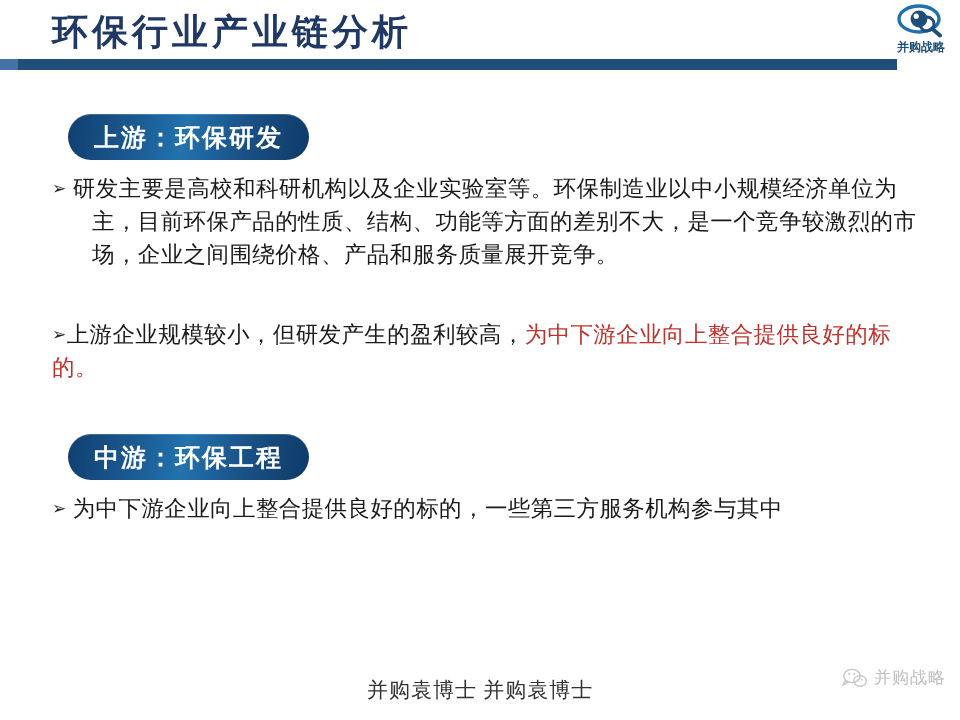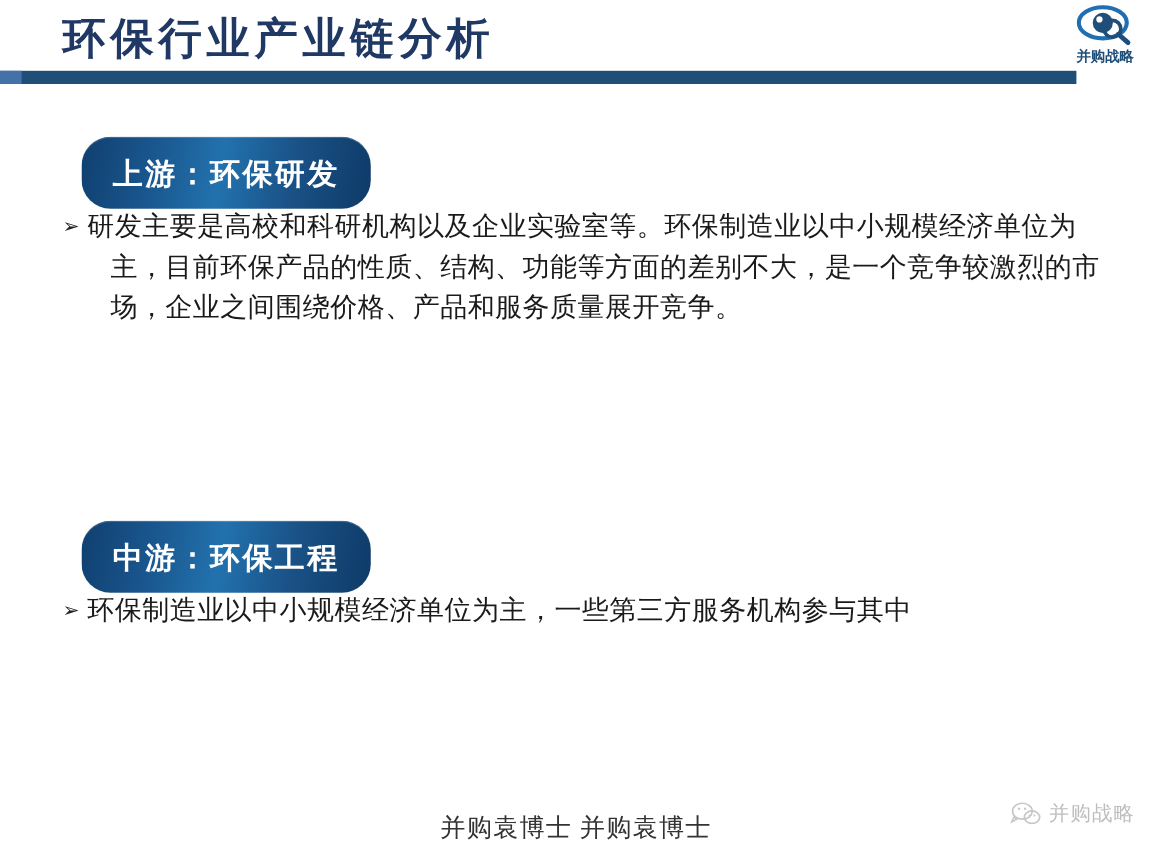--- a/index.html
+++ b/index.html
@@ -88,21 +88,21 @@
     font-size: 12px;
     font-weight: 700;
     color: #1F4E79;
     letter-spacing: 0px;
     white-space: nowrap;
   }
 
   
   .pill {
     position: absolute;
-    height: 60px;
+    height: 46px;
     padding: 0 26px;
     border-radius: 24px;
     display: flex;
     align-items: center;
     justify-content: center;
     background: #1F4E79;
     background-image: linear-gradient(100deg, #103F70 0%, #1B5A92 28%, #2272AE 48%, #1A5287 72%, #0E3A67 100%);
     box-shadow: inset 0 1px 0 rgba(255,255,255,0.18);
   }
 
@@ -235,29 +235,34 @@
     <span class="pill-label">上游：环保研发</span>
   </div>
 
   <div class="bullet-block" id="bullet-1">
     <span class="body-text">
       <span class="bullet-marker">➢</span>
       <span>研发主要是高校和科研机构以及企业实验室等。环保制造业以中小规模经济单位为主，目前环保产品的性质、结构、功能等方面的差别不大，是一个竞争较激烈的市场，企业之间围绕价格、产品和服务质量展开竞争。</span>
     </span>
   </div>
 
+  <div class="bullet-block" id="bullet-2">
+    <span class="body-text">
+      <span class="bullet-marker">➢</span><span>上游企业规模较小，但研发产生的盈利较高，</span><span class="accent-red">为中下游企业向上整合提供良好的标的。</span>
+    </span>
+  </div>
 
   <div class="pill" id="pill-midstream">
     <span class="pill-label">中游：环保工程</span>
   </div>
 
   <div class="bullet-block" id="bullet-3">
     <span class="body-text">
       <span class="bullet-marker">➢</span>
-      <span>环保制造业以中小规模经济单位为主，一些第三方服务机构参与其中</span>
+      <span>为中下游企业向上整合提供良好的标的，一些第三方服务机构参与其中</span>
     </span>
   </div>
 
   <div class="footer-text">并购袁博士 并购袁博士</div>
 
   <div class="watermark">
     <svg class="wm-icon" viewBox="0 0 26 22">
       <ellipse cx="10" cy="9" rx="8.2" ry="6.6" fill="none" stroke="#9a9a9a" stroke-width="1.4"></ellipse>
       <circle cx="7.2" cy="7" r="1" fill="#9a9a9a"></circle>
       <circle cx="12.2" cy="7" r="1" fill="#9a9a9a"></circle>

